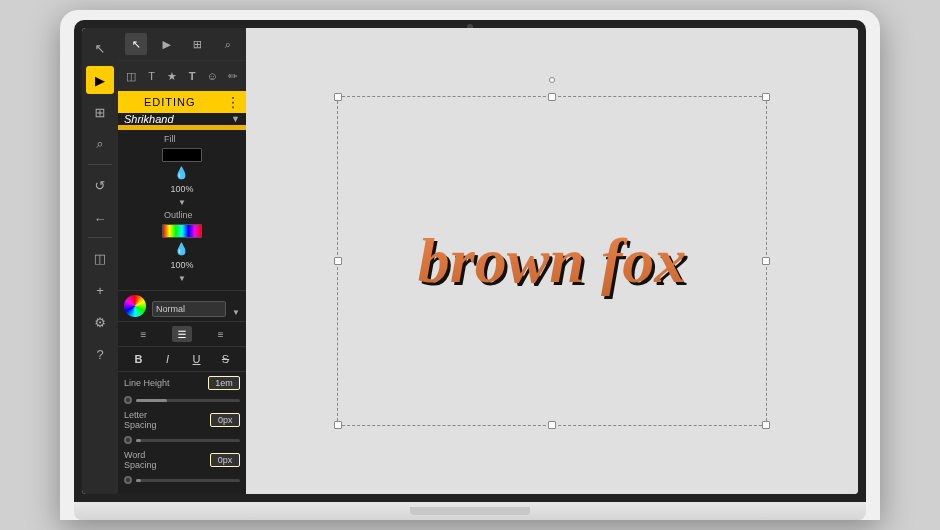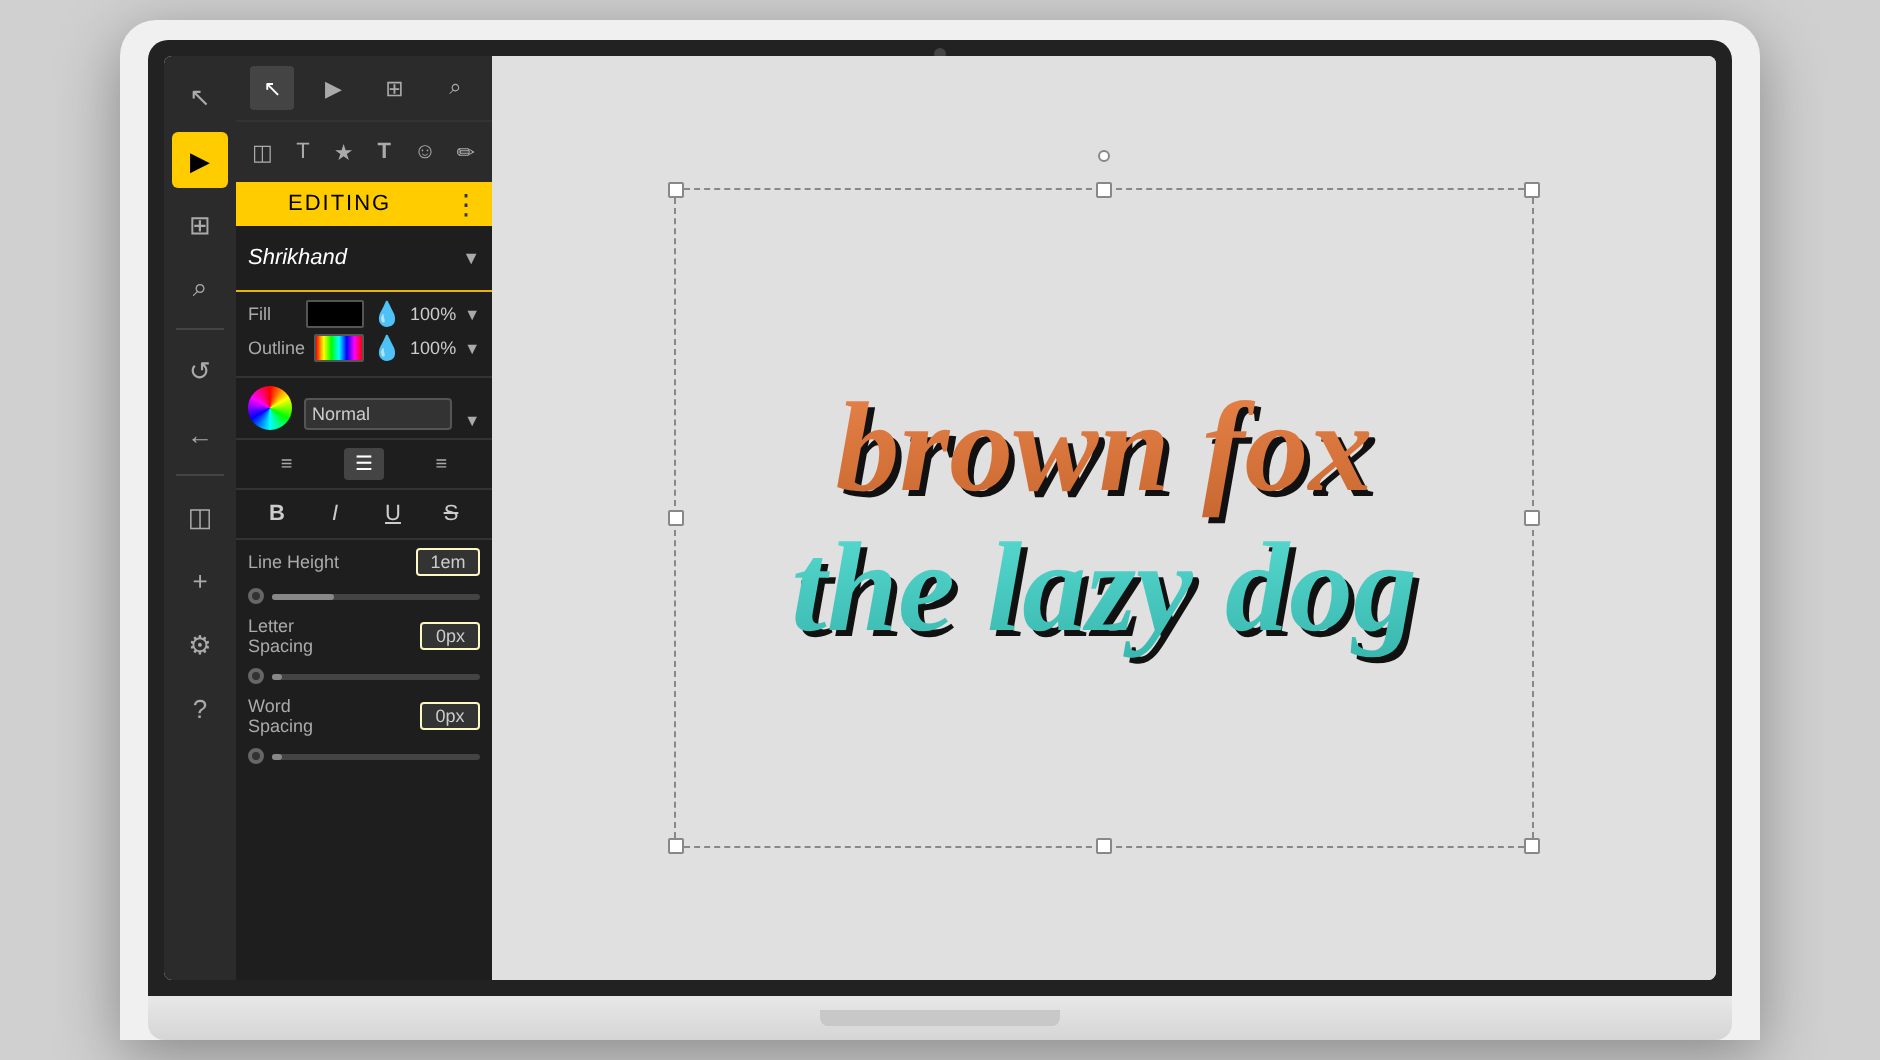--- a/index.html
+++ b/index.html
@@ -178,22 +178,22 @@
       font-size: 14px;
       color: #333;
       cursor: pointer;
     }
 
     
     .font-row {
       display: flex;
       align-items: center;
       justify-content: space-between;
-      padding: 10px 6px;
-      border-bottom: 1px solid #eab308;
+      padding: 0 6px;
+      border-bottom: 5px solid #eab308;
     }
     .font-name {
       font-size: 11px;
       color: #fff;
       font-style: italic;
     }
     .font-chevron {
       color: #aaa;
       font-size: 9px;
     }
@@ -201,20 +201,21 @@
     
     .fill-section {
       padding: 4px 6px;
       border-bottom: 1px solid #333;
     }
     .fill-row {
       display: flex;
       align-items: center;
       gap: 4px;
       margin-bottom: 3px;
+      flex-direction: column;
     }
     .fill-label {
       font-size: 9px;
       color: #aaa;
       width: 36px;
     }
     .fill-swatch {
       width: 40px;
       height: 14px;
       background: #000;
@@ -599,21 +600,20 @@
               <div class="selection-handle sh-ml"></div>
               <div class="selection-handle sh-mr"></div>
               <div class="selection-handle sh-bl"></div>
               <div class="selection-handle sh-bm"></div>
               <div class="selection-handle sh-br"></div>
             </div>
 
             <div class="styled-text-container">
               <div class="styled-text">
                 <span class="text-line2">brown fox</span>
-                <span class="text-line4">the lazy dog</span>
               </div>
             </div>
           </div>
         </div>
 
       </div>
     </div>
   </div>
   <div class="laptop-base">
     <div class="laptop-notch"></div>

